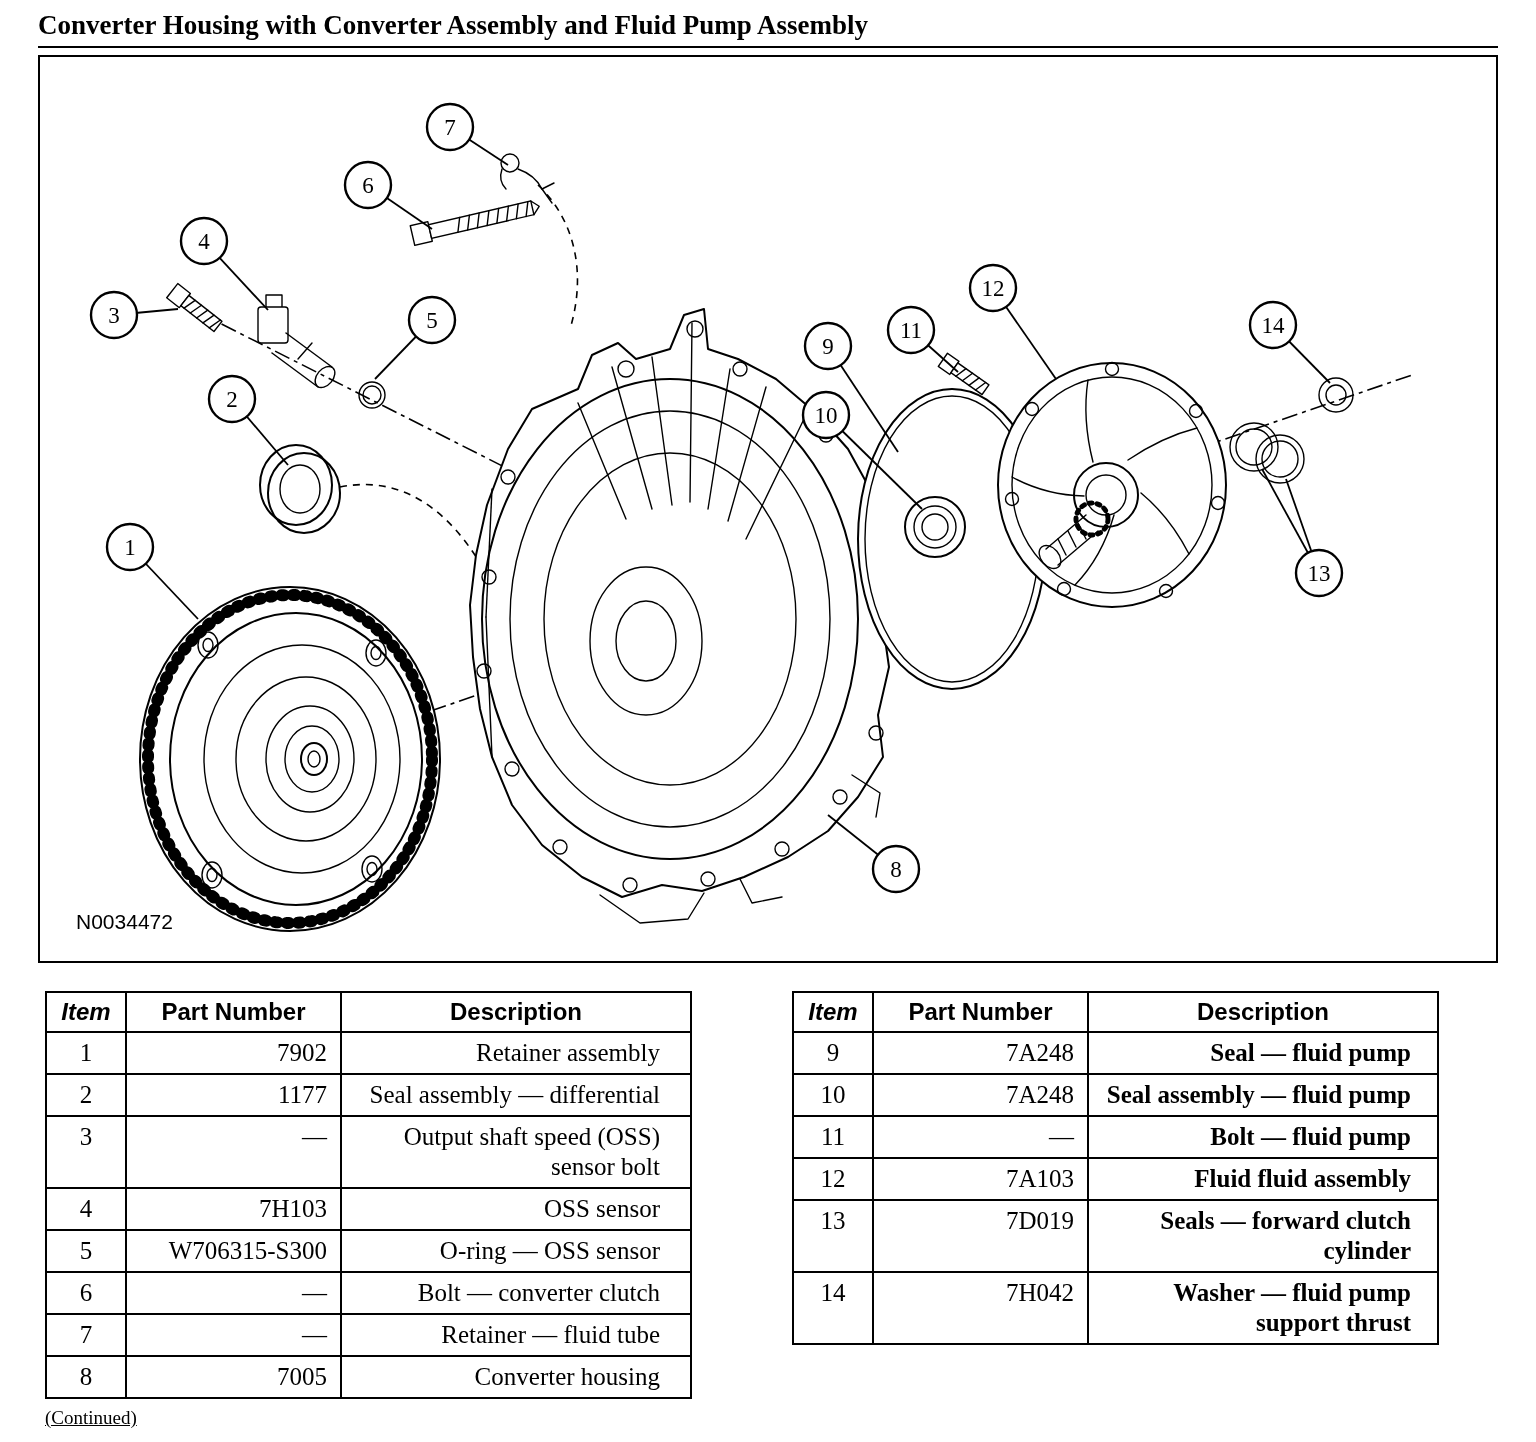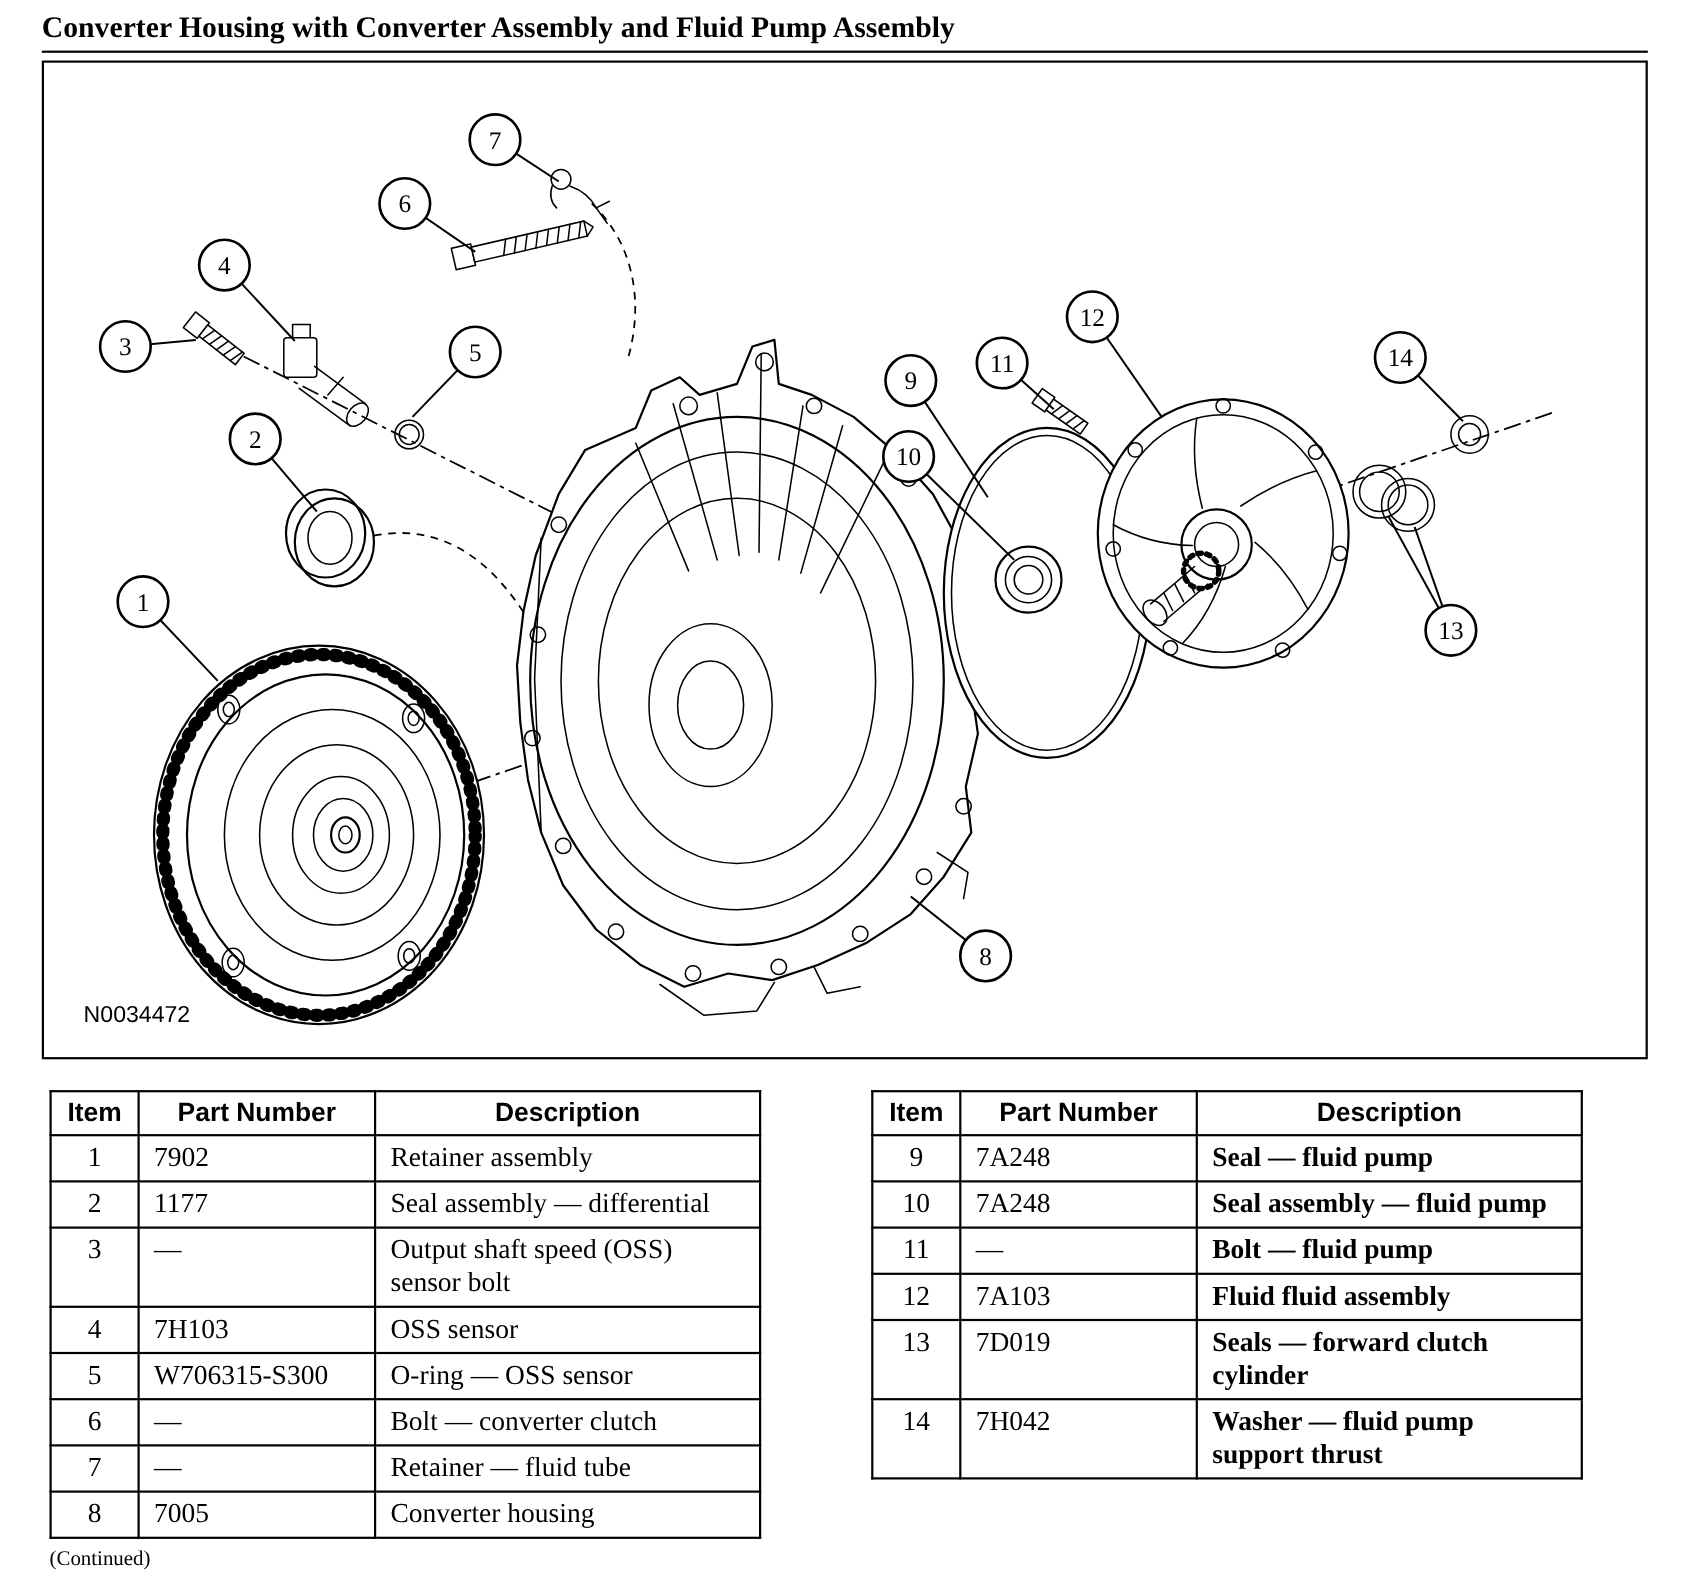--- a/index.html
+++ b/index.html
@@ -18,28 +18,28 @@
   .dashedln { fill:none; stroke:#000; stroke-width:1.6; stroke-dasharray:7 6; }
   .ticks  { fill:none; stroke:#000; stroke-width:12; stroke-dasharray:2.5 9; }
   .teeth  { fill:none; stroke:#000; stroke-width:5; stroke-dasharray:3 5; }
   .leader { stroke:#000; stroke-width:1.8; }
   .callout circle { fill:#fff; stroke:#000; stroke-width:2.4; }
   .callout text { font:23px "Liberation Serif", serif; text-anchor:middle; fill:#000; stroke:none; }
   .figid  { font:21px "Liberation Sans", sans-serif; fill:#000; }
 
   .tables { display:flex; align-items:flex-start; gap:100px; margin:28px 40px 0 45px; }
   table { border-collapse:collapse; background:#fff; }
-  th, td { border:2px solid #000; padding:5px 13px; vertical-align:top; }
+  th, td { border:2px solid #000; padding:5px 13px; vertical-align:top;text-align:right; }
   th { font:bold 24px "Liberation Sans", sans-serif; text-align:center; }
-  th.item { text-align:center; }
+  th.item { text-align:center;font-style:italic; }
   td { font:25px/1.2 "Liberation Serif", serif; }
   td.item { text-align:center; }
   td.desc { padding-right:30px; }
   .t2 td.desc { padding-right:26px;font-weight:bold; }
-  .continued { margin:8px 0 0 45px; font:19px "Liberation Serif", serif; }
+  .continued { margin:8px 0 0 45px; font:19px "Liberation Serif", serif;text-decoration:underline; }
 </style>
 </head>
 <body>
 
 <div class="title">Converter Housing with Converter Assembly and Fluid Pump Assembly</div>
 <hr class="top-rule">
 
 <div class="figure-box">
   <svg viewBox="0 0 1456 904">
 

